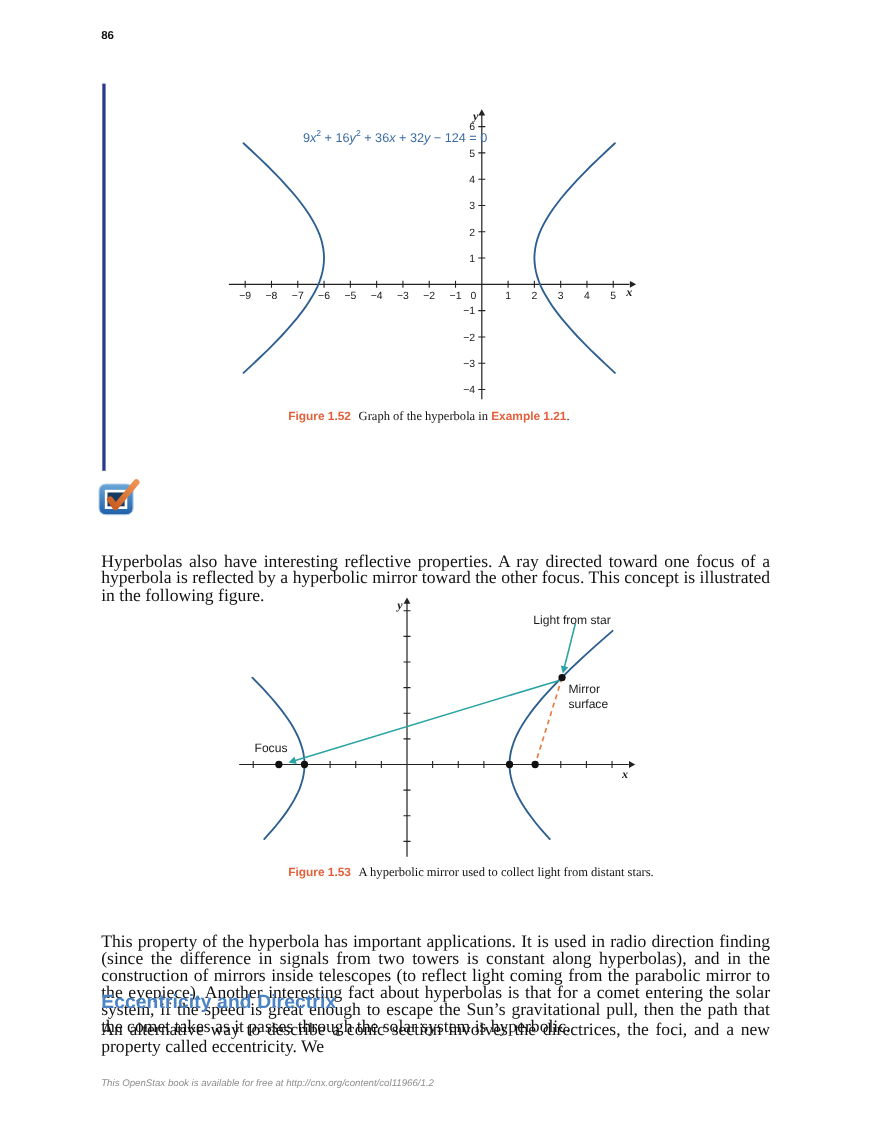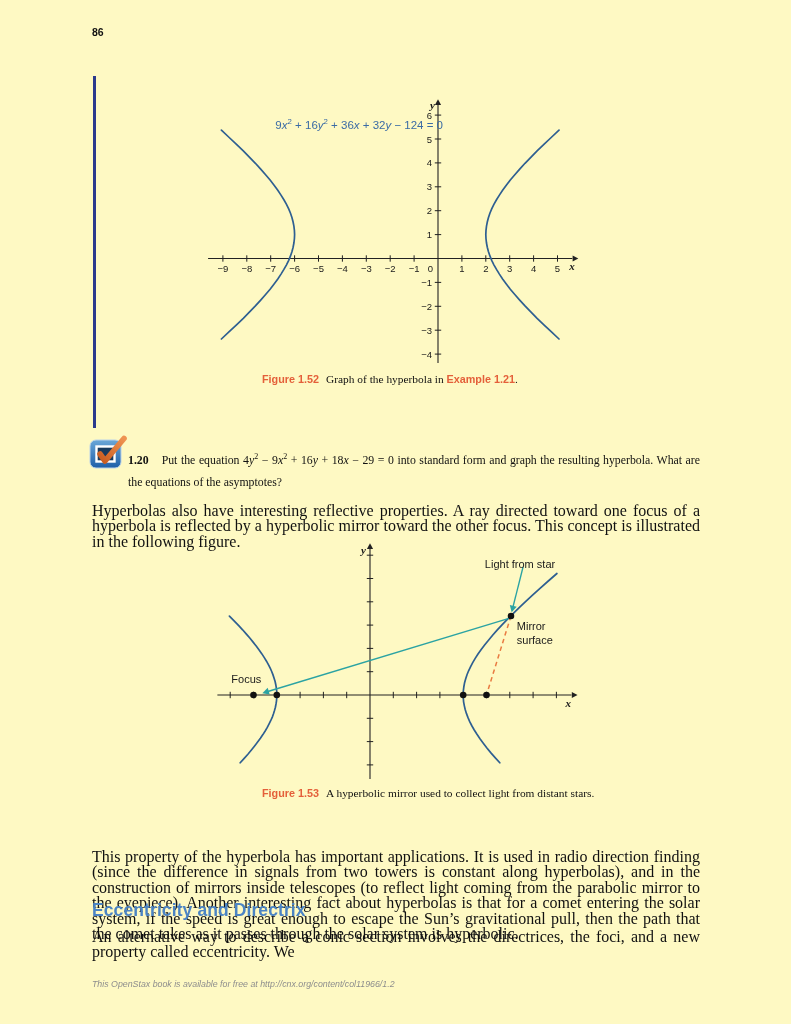--- a/index.html
+++ b/index.html
@@ -1,16 +1,16 @@
 <!DOCTYPE html>
 <html><head>
 <meta charset="utf-8">
 <style>
   html,body{margin:0;padding:0;background:#e8e8e8;}
-  #page{position:relative;width:791px;height:1024px;background:#fef9c3;
+  #page{position:relative;width:791px;height:1024px;background:#ffffff;
         font-family:"Liberation Serif",serif;color:#111;overflow:hidden;margin:0 auto;}
   .abs{position:absolute;}
   
   .hdr-num{left:92px;top:26px;font-family:"Liberation Sans",sans-serif;font-size:10.5px;font-weight:bold;}
   .hdr-title{right:91px;top:26px;font-family:"Liberation Sans",sans-serif;font-size:10.5px;font-weight:bold;}
   
   .vrule{left:93px;top:76px;width:2.5px;height:352px;background:#2b3a8c;}
   
   #fig1{left:183px;top:95px;}
   #fig2{left:183px;top:542px;}
@@ -121,21 +121,20 @@
       <linearGradient id="cpo" x1="0" y1="1" x2="1" y2="0">
         <stop offset="0" stop-color="#c85a1e"></stop>
           <stop offset="1" stop-color="#ef9352"></stop>
       </linearGradient>
     </defs>
     <rect x="1" y="5" width="31" height="28" rx="6" fill="url(#cpg)" stroke="#bad2e8" stroke-width="1"></rect>
     <rect x="7.5" y="11.5" width="18" height="15" fill="#173a5e" stroke="#ffffff" stroke-width="2.4"></rect>
     <path d="M11 19 L16 26 L35 3.5" stroke="url(#cpo)" stroke-width="5.6" fill="none" stroke-linecap="round" stroke-linejoin="round"></path>
   </svg>
 
-  <p id="cp-text" class="abs"><span class="cp-num">1.20</span><span>Put the equation </span><span class="eq">4<i>y</i><sup>2</sup> − 9<i>x</i><sup>2</sup> + 16<i>y</i> + 18<i>x</i> − 29 = 0</span><span> into standard form and graph the resulting hyperbola. What are the equations of the asymptotes?</span></p>
 
   <p id="p1" class="abs body-p">Hyperbolas also have interesting reflective properties. A ray directed toward one focus of a hyperbola is reflected by a hyperbolic mirror toward the other focus. This concept is illustrated in the following figure.</p>
 
   <svg id="fig2" class="abs" width="400" height="240">
       <line x1="34.38499999999999" y1="153" x2="388.545" y2="153" stroke="#222" stroke-width="1.1"></line>
       <polygon points="394.545,153 388.8,156.1 388.8,149.9" fill="#222"></polygon>
       <line x1="187" y1="236.88" x2="187" y2="6.210000000000008" stroke="#222" stroke-width="1.1"></line>
       <polygon points="187,1.210000000000008 190.1,6.9 183.9,6.9" fill="#222"></polygon>
       <line x1="47.19999999999999" y1="149.8" x2="47.19999999999999" y2="156.2" stroke="#222" stroke-width="1"></line>
       <line x1="70.5" y1="149.8" x2="70.5" y2="156.2" stroke="#222" stroke-width="1"></line>

